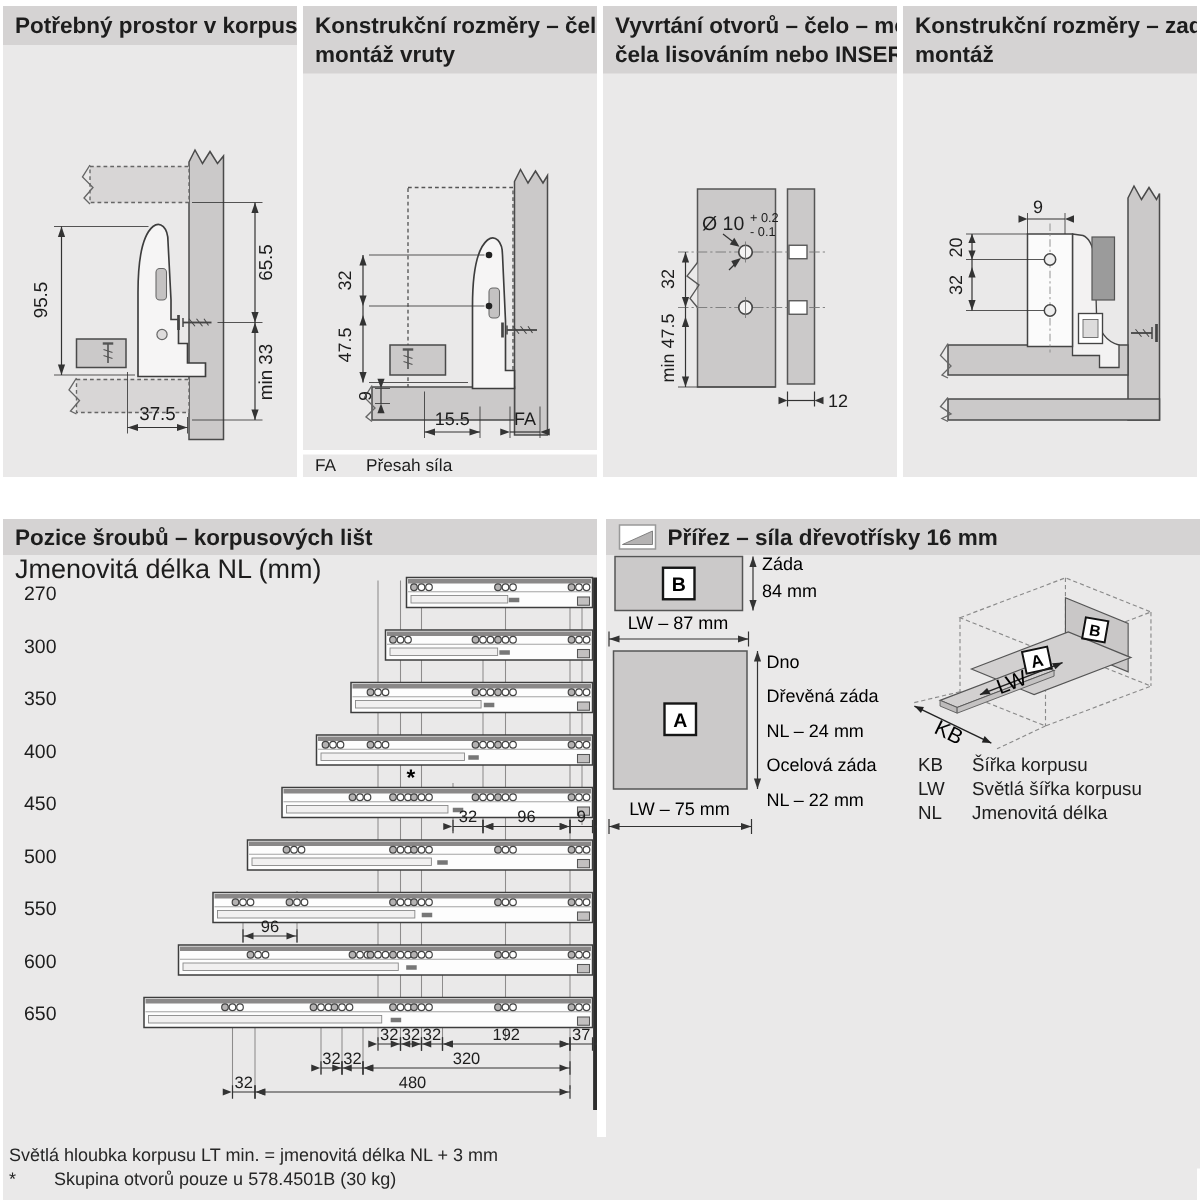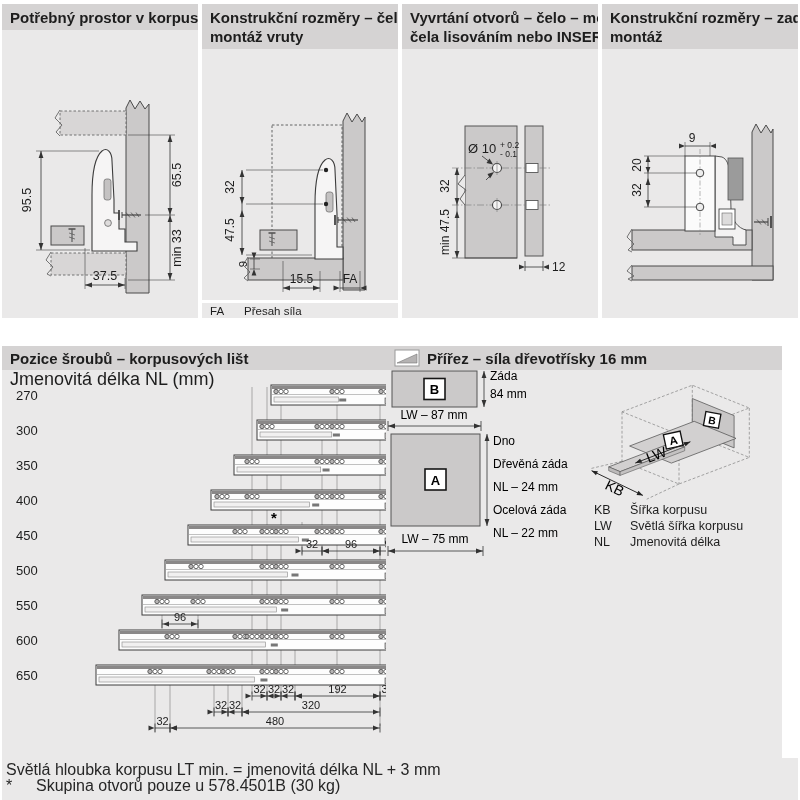--- a/index.html
+++ b/index.html
@@ -12,21 +12,21 @@
   .band .tl{display:block;white-space:nowrap;}
   svg{font-family:"Liberation Sans",sans-serif;}
   svg.draw{display:block;}
   .pfoot{position:absolute;left:0;right:0;bottom:0;height:18px;border-top:3px solid #fff;font-size:11.5px;line-height:14px;padding:1px 8px;background:var(--content,#eae9e9);display:flex;}
   .pfoot .k{width:34px;flex:none;}
   .bsection{position:absolute;top:322px;width:396px;height:433px;background:var(--content,#eae9e9);overflow:hidden;margin-top:24px;}
   .bandb{background:var(--band,#d5d3d3);font-weight:bold;font-size:15px;line-height:19px;height:24px;padding:2px 8px;display:flex;align-items:center;gap:7px;}
   .subtitle{font-size:18px;line-height:15px;padding:2px 8px;}
   #screw-svg{position:absolute;left:0;top:36px;width:396px;height:397px;}
   #cut-svg{position:absolute;left:0;top:24px;width:396px;height:409px;}
-  #footnotes{position:absolute;left:2px;top:758px;width:796px;height:42px;background:var(--content,#eae9e9);font-size:16px;line-height:16px;padding:4px 4px 0 4px;color:#262626;}
+  #footnotes{position:absolute;left:2px;top:758px;width:796px;height:42px;background:var(--content,#eae9e9);font-size:12px;line-height:16px;padding:4px 4px 0 4px;color:#262626;}
   .fnrow{display:flex;}
   .fnm{width:30px;flex:none;}
 </style>
 </head>
 <body>
 
 <div id="page">
 
   <div class="panel" style="left:2px">
     <div class="band one">
@@ -553,21 +553,21 @@
         <polygon points="168.5,346 174.5,343.6 174.5,348.4" fill="#333"></polygon>
         <text x="160.5" y="343" font-size="11" text-anchor="middle" fill="#1d1d1d">32</text>
         <line x1="168" y1="341.5" x2="168" y2="350.5" stroke="#333" stroke-width="0.8"></line>
         <line x1="378" y1="341.5" x2="378" y2="350.5" stroke="#333" stroke-width="0.8"></line>
         <polygon points="169,346 175,343.6 175,348.4" fill="#333"></polygon>
         <polygon points="377,346 371,343.6 371,348.4" fill="#333"></polygon>
         <text x="273" y="343" font-size="11" text-anchor="middle" fill="#1d1d1d">480</text>
       </svg>
   </div>
 
-  <div class="bsection" style="left:386px">
+  <div class="bsection" style="left:404px">
     <div class="bandb">
       <svg width="26" height="18" viewBox="0 0 26 18">
         <rect x="1" y="1" width="24" height="16" fill="#fff" stroke="#999" stroke-width="1"></rect>
         <polygon points="3,14 23,5 23,14" fill="#b5b3b3" stroke="#777" stroke-width="0.6"></polygon>
       </svg>
       <span>Přířez – síla dřevotřísky 16 mm</span>
     </div>
     <svg id="cut-svg" viewBox="0 0 396 409">
       <g>
         <rect x="6" y="1" width="85" height="36" fill="#cbc9c9" stroke="#555" stroke-width="1"></rect>

